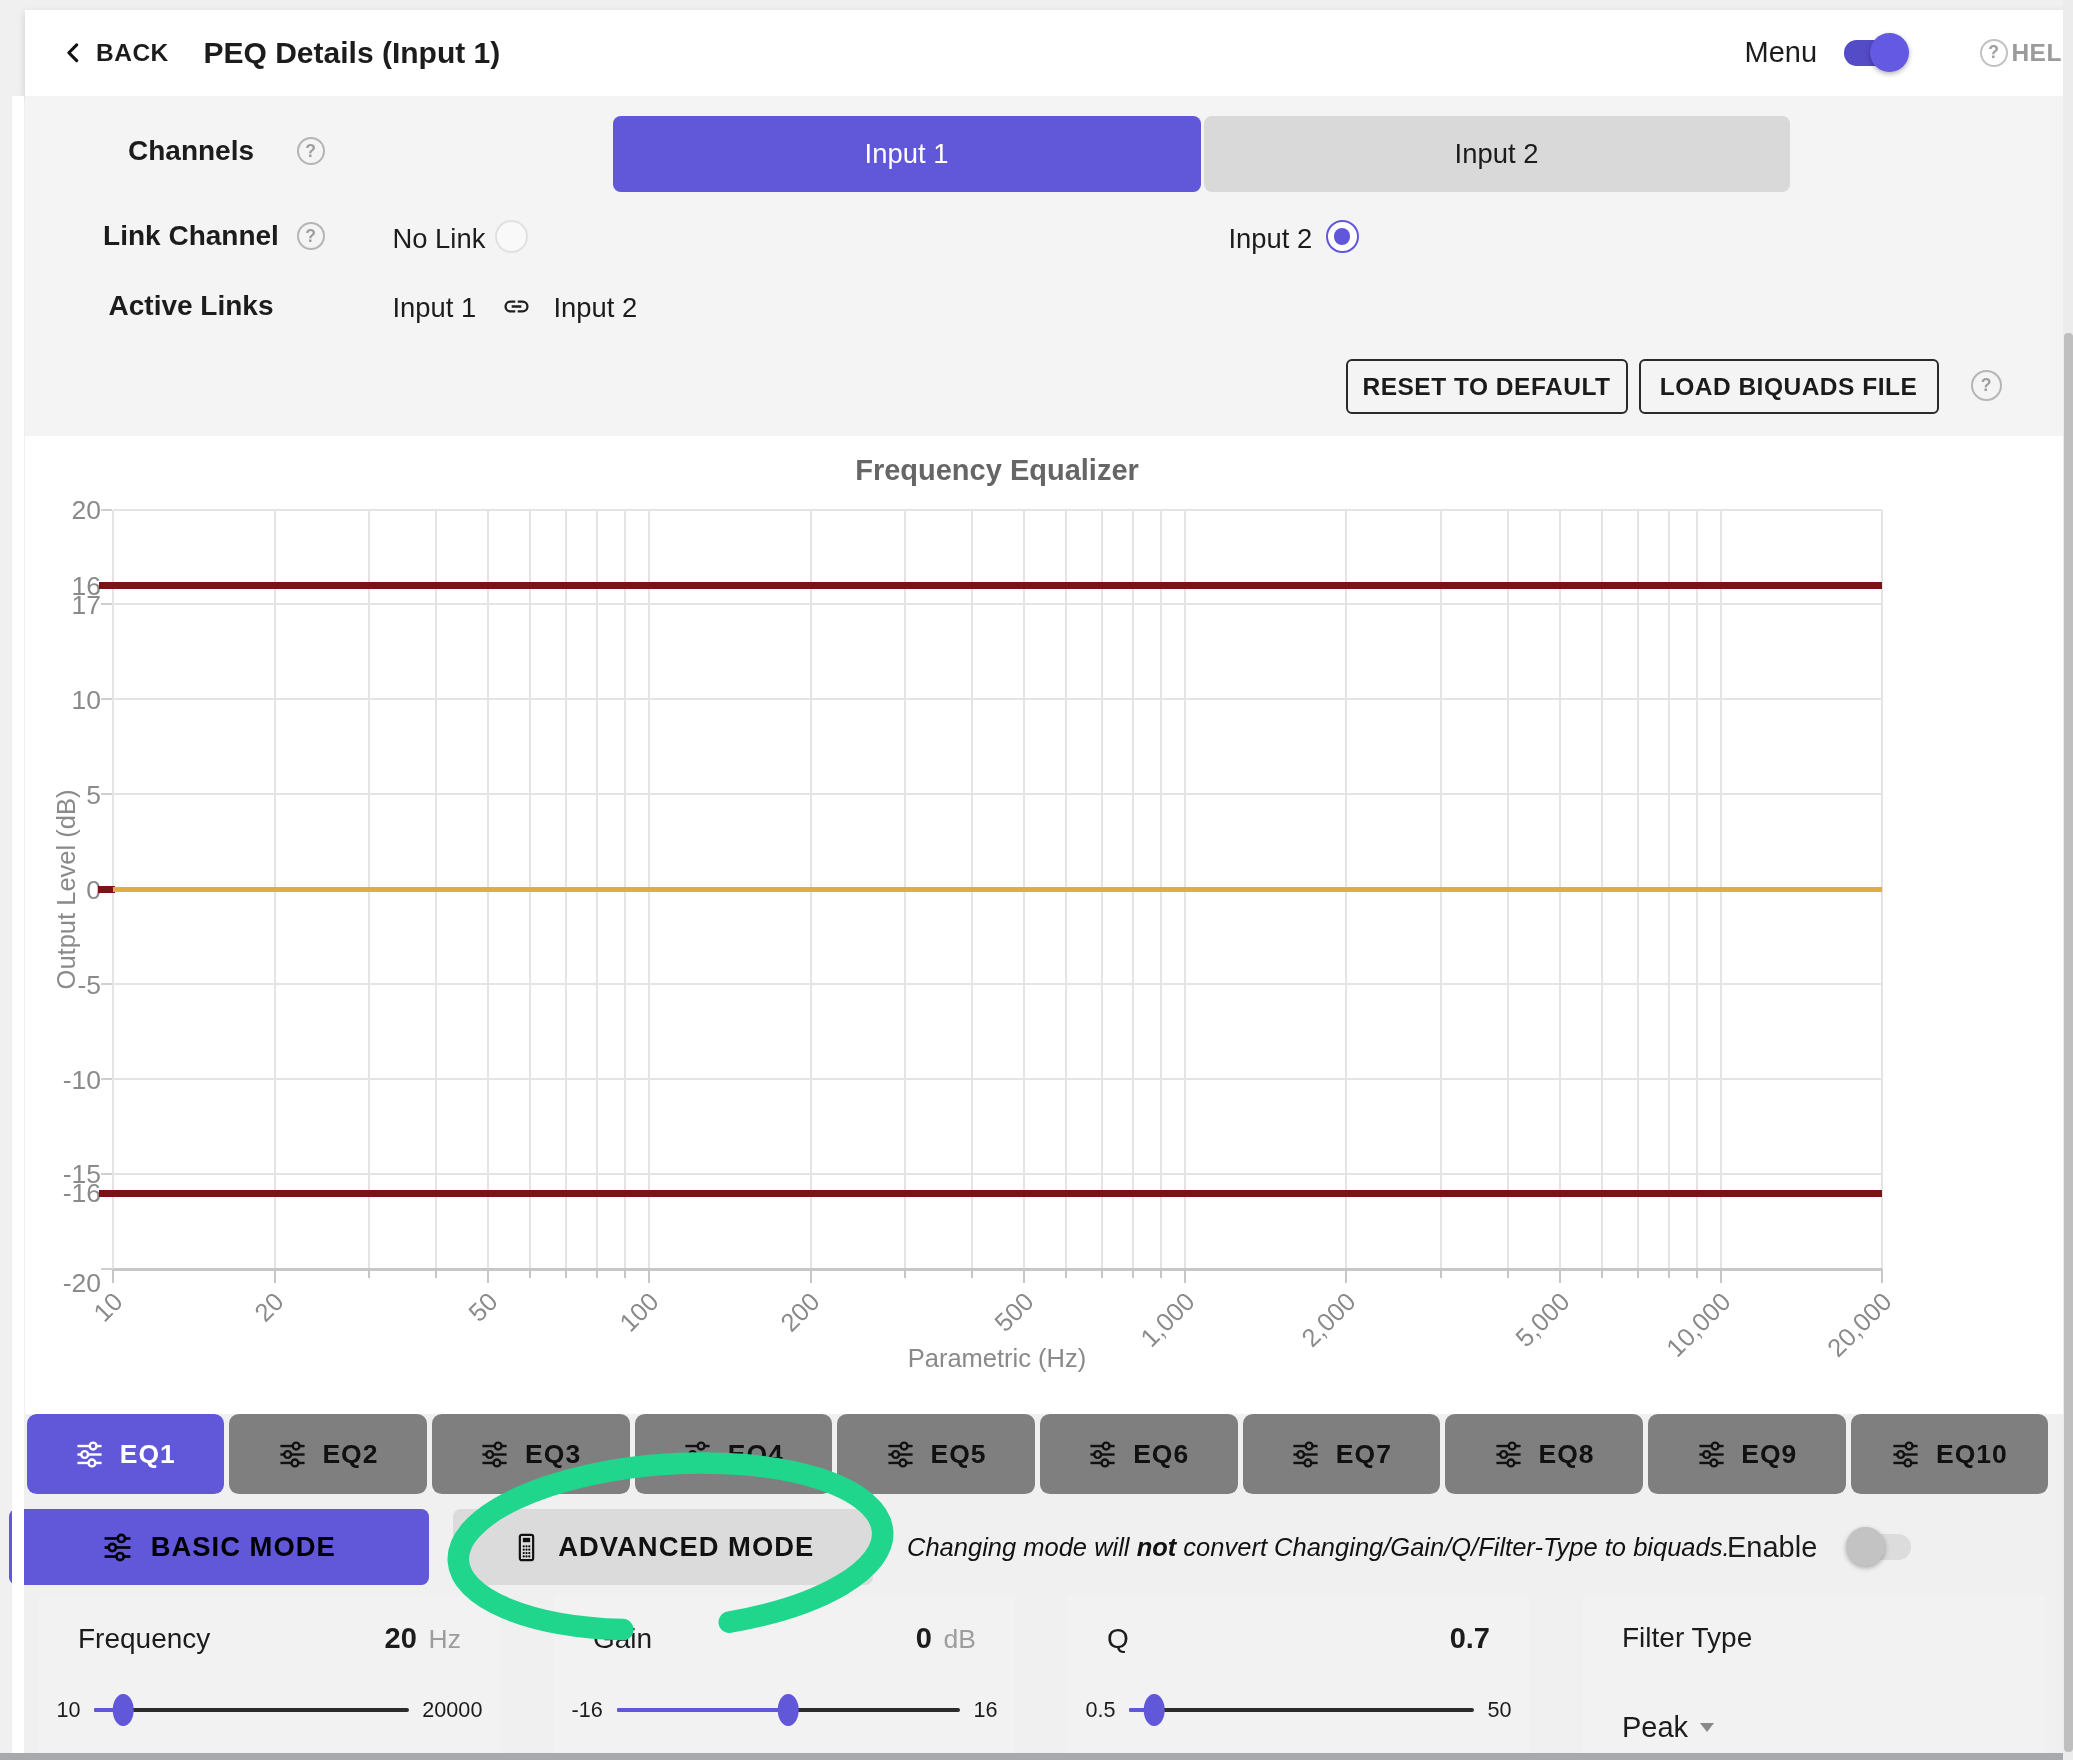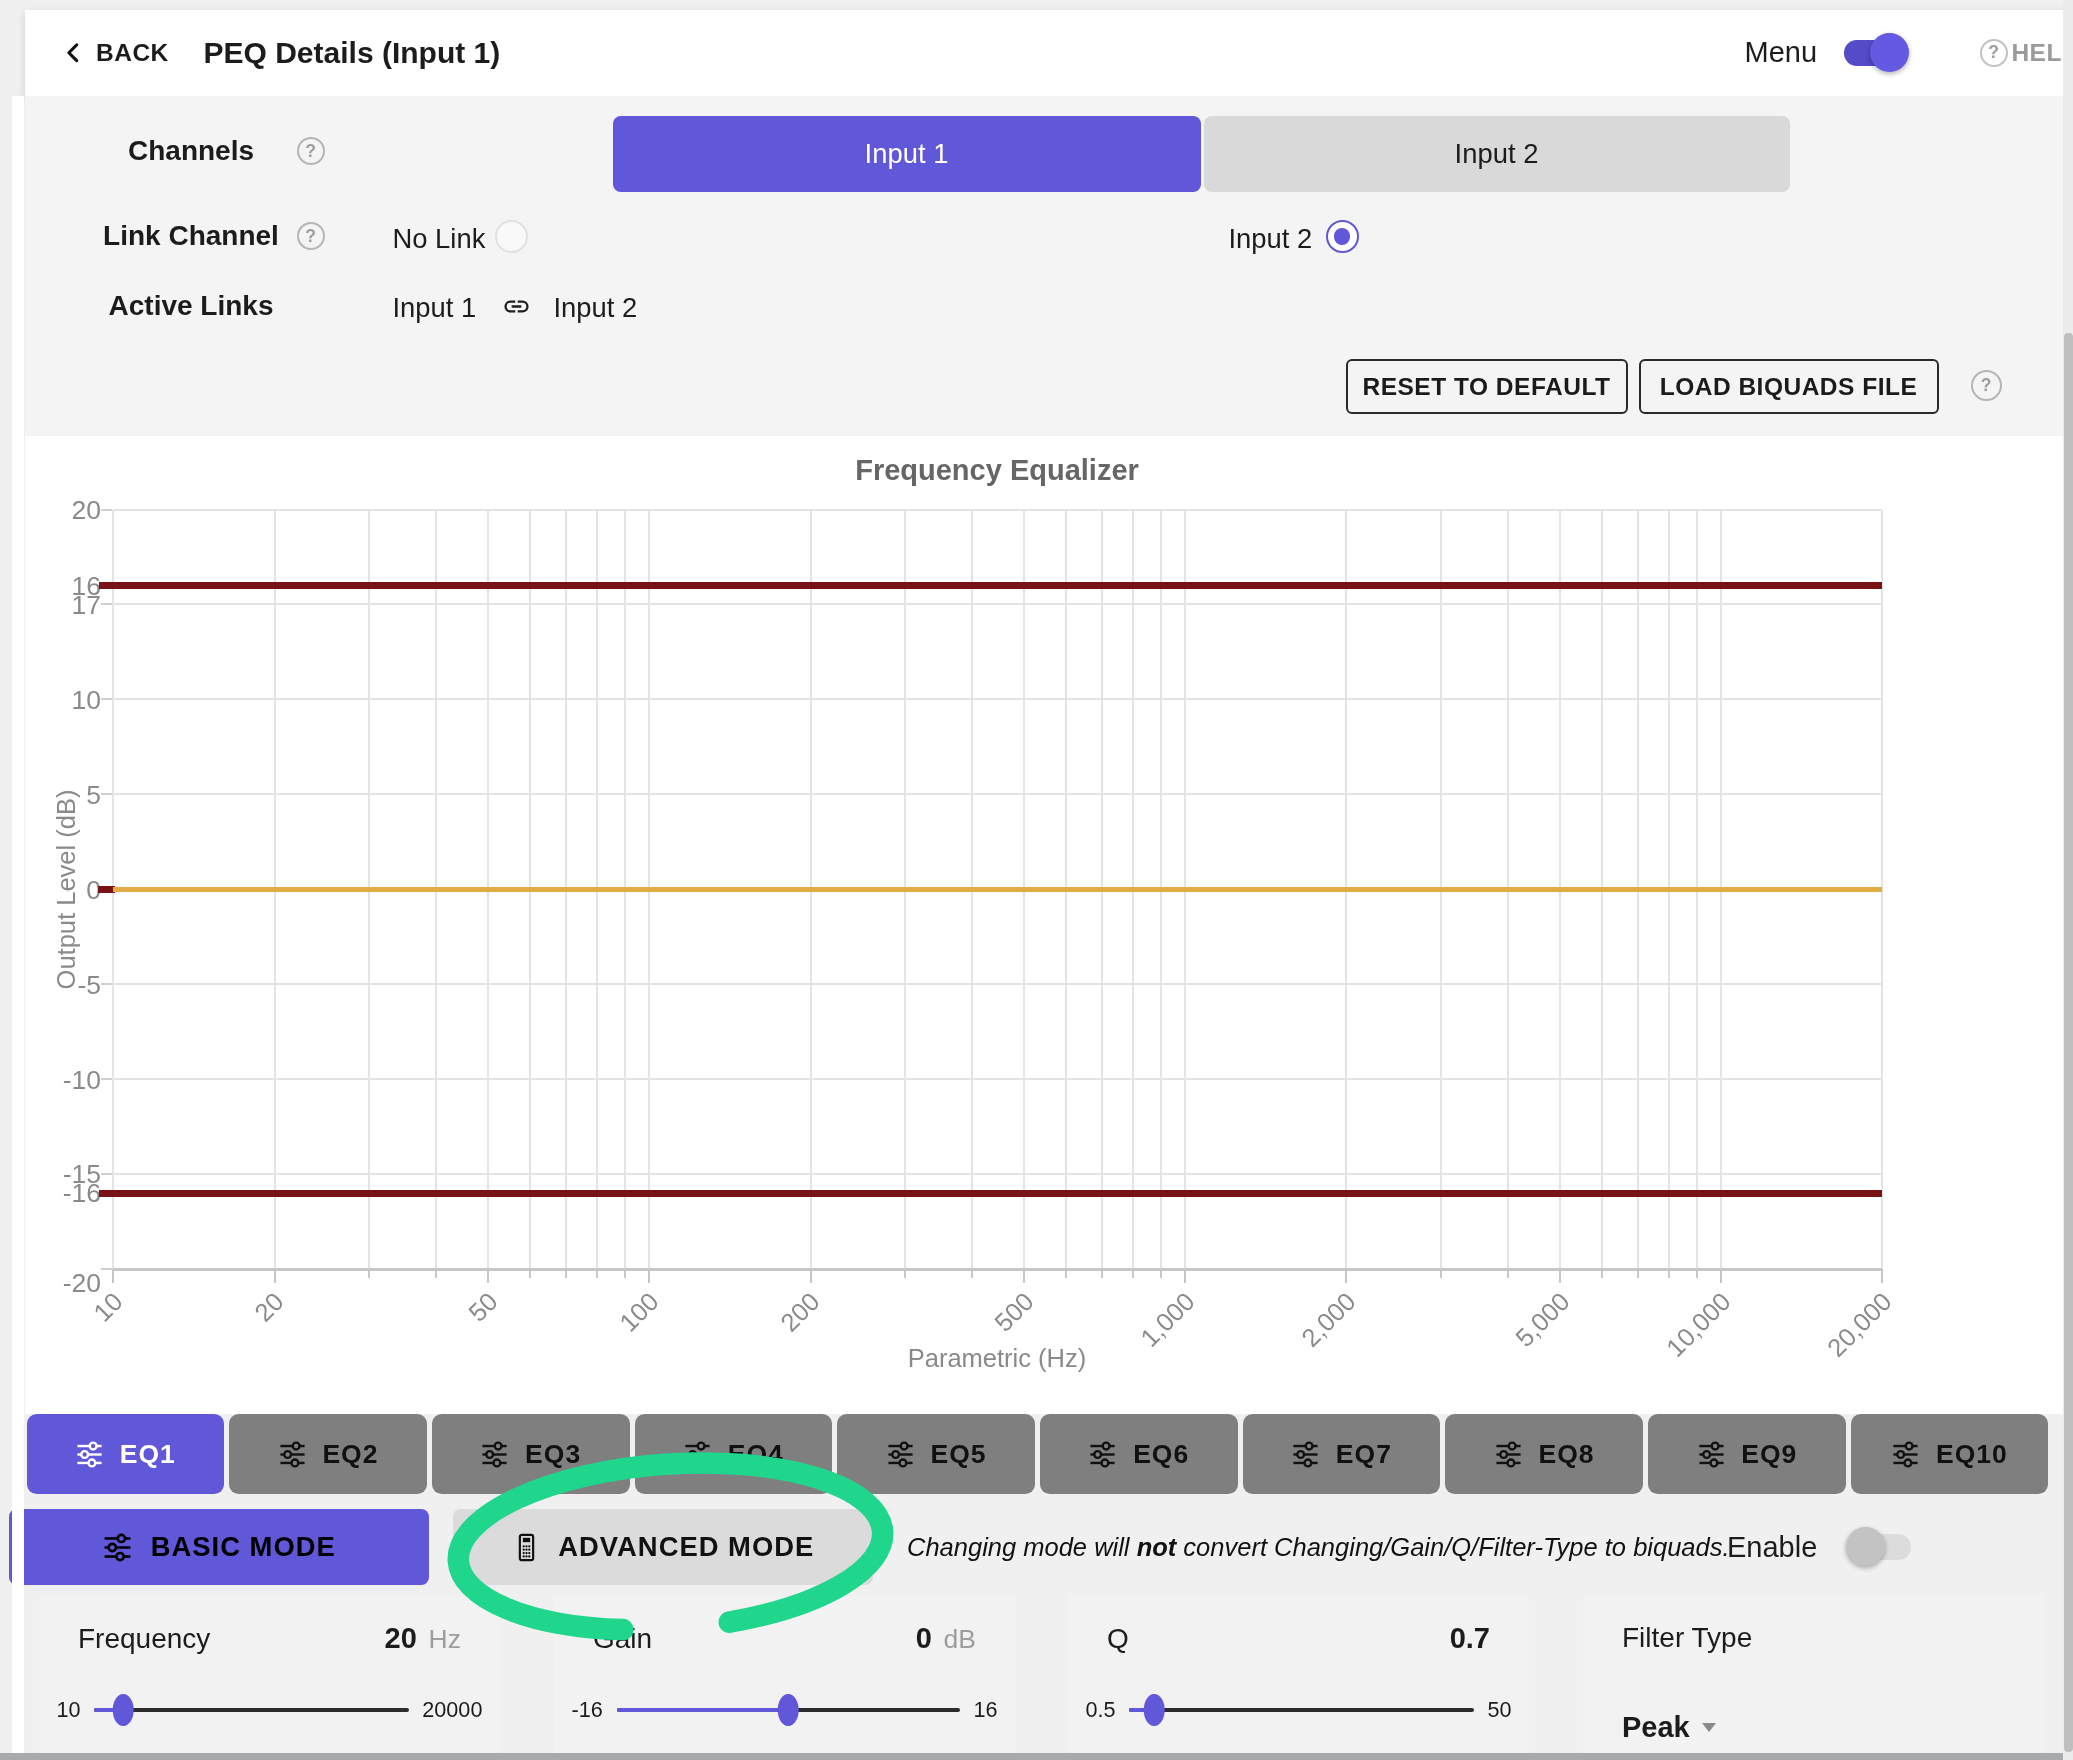--- a/index.html
+++ b/index.html
@@ -96,21 +96,21 @@
   .ctl-value{font-size:29px;font-weight:bold}
   .ctl-unit{font-size:26.5px;color:#9d9d9d;margin-left:11.8px}
   .ctl-slider-row{display:flex;align-items:center;gap:13.7px;padding:0 17.6px;margin-top:39px}
   .ctl-min,.ctl-max{font-size:21.6px;white-space:nowrap}
   .slider{position:relative;flex:1;height:33px}
   .slider .track{position:absolute;left:0;right:0;top:50%;height:4.9px;margin-top:-2.5px;background:#2c2c2c;border-radius:2.9px}
   .slider .fill{position:absolute;left:0;top:50%;height:4.9px;margin-top:-2.5px;background:var(--purple);border-radius:2.9px}
   .slider .thumb{position:absolute;top:50%;width:20.6px;height:32px;border-radius:50%;background:var(--purple);
                  transform:translate(-50%,-50%)}
   .ft-value{display:flex;align-items:center;gap:11.8px;padding-left:39px;margin-top:57px;
-            font-size:29px;font-weight:700;cursor:pointer}
+            font-size:29px;font-weight:400;cursor:pointer}
   .caret{width:0;height:0;border-left:7.8px solid transparent;border-right:7.8px solid transparent;
          border-top:9.8px solid #8a8a8a}
 
   
   .left-sliver{position:absolute;left:11.8px;top:96px;width:12.7px;height:1664px;background:#fff}
   .bottom-strip{position:absolute;left:0;top:1753px;width:2074px;height:7.8px;background:#a7a9ac}
   .scrollbar{position:absolute;right:0;top:0;width:10.8px;height:1760px;background:#ececec}
   .scroll-thumb{position:absolute;right:1px;top:333px;width:8.8px;height:1419px;background:#bfbfbf;border-radius:3.9px}
   .annotation-svg{position:absolute;left:0;top:0;pointer-events:none;z-index:60}
 </style>

